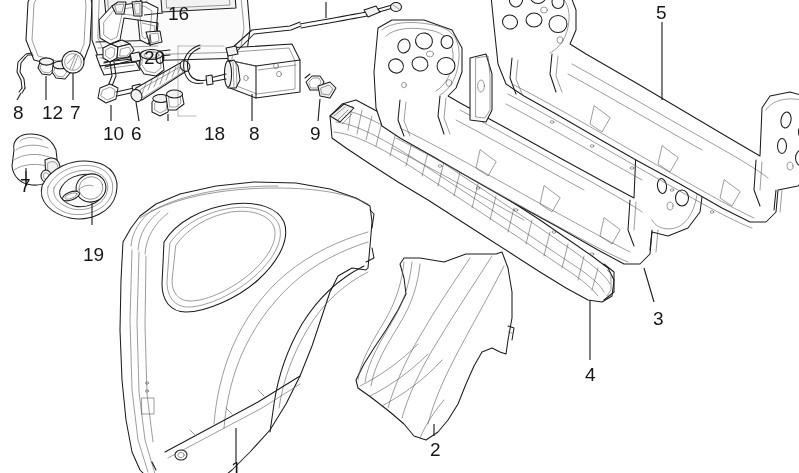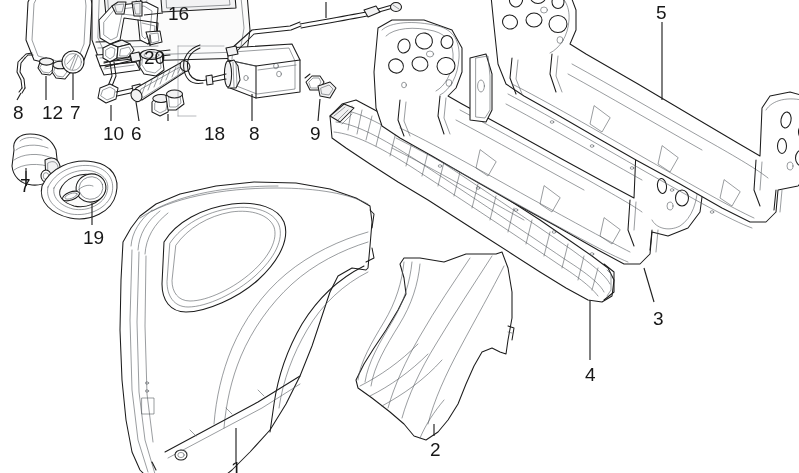--- a/index.html
+++ b/index.html
@@ -499,21 +499,21 @@
     <div class="callout" style="left:144px; top:48px;">20</div>
     <div class="callout" style="left:13px;  top:103px;">8</div>
     <div class="callout" style="left:42px;  top:103px;">12</div>
     <div class="callout" style="left:70px;  top:103px;">7</div>
     <div class="callout" style="left:103px; top:124px;">10</div>
     <div class="callout" style="left:131px; top:124px;">6</div>
     <div class="callout" style="left:159px; top:124px;margin-left:45px;">18</div>
     <div class="callout" style="left:249px; top:124px;">8</div>
     <div class="callout" style="left:310px; top:124px;">9</div>
     <div class="callout" style="left:20px;  top:176px;">7</div>
-    <div class="callout" style="left:83px;  top:228px;">19</div>
+    <div class="callout" style="left:83px;  top:245px;">19</div>
     <div class="callout" style="left:656px; top:3px;">5</div>
     <div class="callout" style="left:653px; top:309px;">3</div>
     <div class="callout" style="left:585px; top:365px;">4</div>
     <div class="callout" style="left:430px; top:440px;">2</div>
     <div class="callout" style="left:231px; top:459px;">1</div>
   </div>
 
 </div>
 
 </body></html>

